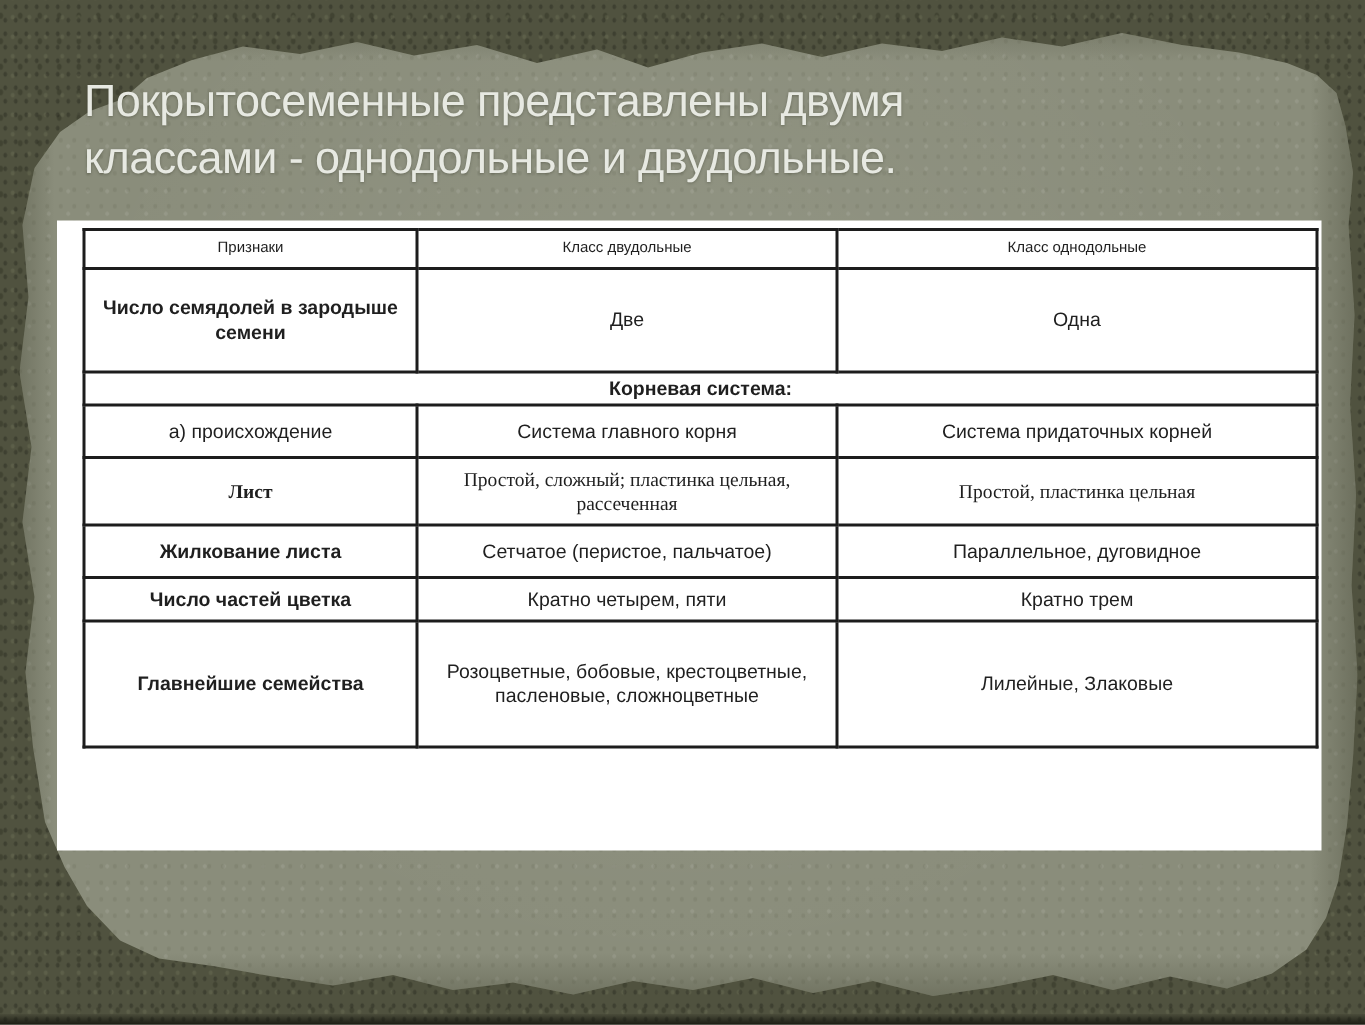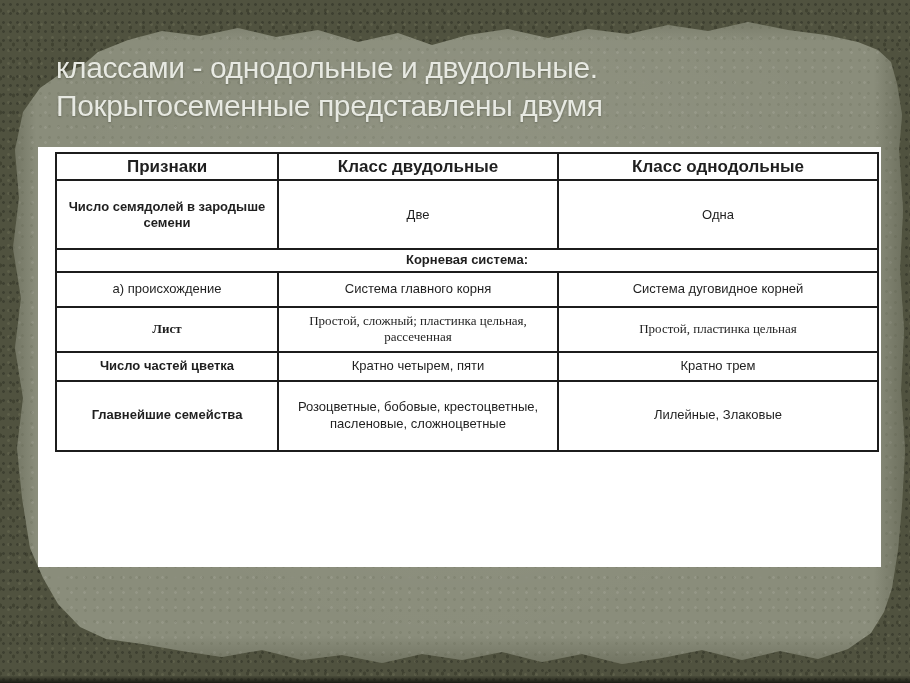--- a/index.html
+++ b/index.html
@@ -68,36 +68,36 @@
   }
   tr.h-row{height:26px;}
   tr.r-seed{height:69px;}
   tr.r-sect{height:18px;}
   tr.r-origin{height:35px;padding-left:34px;}
   tr.r-form{height:35px;}
   tr.r-cambium{height:22px;}
   tr.r-leaf{height:45px;font-family:Liberation Serif, serif;}
   tr.r-vein{height:35px;}
   tr.r-flower{height:29px;}
-  tr.r-family{height:70px;}
-  th.col-h{font-weight:700;font-size:17px;padding:1px 6px;}
+  tr.r-family{height:84px;}
+  th.col-h{font-weight:400;font-size:10px;padding:1px 6px;}
   td.feature{font-weight:700;padding:2px 26px;}
   td.feature.plain{font-weight:400;}
   td.value{padding:2px 24px;}
   td.section-cell{font-weight:700;padding:0 6px;line-height:1.1;}
 </style>
 </head>
 <body>
 
 <div class="stage">
   <div class="paper"></div>
 
   <div class="slide-title">
+    <div>Покрытосеменные представлены двумя</div>
     <div>классами - однодольные и двудольные.</div>
-    <div>Покрытосеменные представлены двумя</div>
   </div>
 
   <div class="panel">
     <table class="cmp">
       <colgroup>
         <col style="width:222px">
         <col style="width:280px">
         <col style="width:320px">
       </colgroup>
       <tbody>
@@ -110,26 +110,31 @@
           <td class="feature">Число семядолей в зародыше семени</td>
           <td class="value">Две</td>
           <td class="value">Одна</td>
         </tr>
         <tr class="r-sect">
           <td class="section-cell" colspan="3">Корневая система:</td>
         </tr>
         <tr class="r-origin">
           <td class="feature plain">а) происхождение</td>
           <td class="value">Система главного корня</td>
-          <td class="value">Система дуговидное корней</td>
+          <td class="value">Система придаточных корней</td>
         </tr>
         <tr class="r-leaf">
           <td class="feature">Лист</td>
           <td class="value">Простой, сложный; пластинка цельная, рассеченная</td>
           <td class="value">Простой, пластинка цельная</td>
+        </tr>
+        <tr class="r-vein">
+          <td class="feature">Жилкование листа</td>
+          <td class="value">Сетчатое (перистое, пальчатое)</td>
+          <td class="value">Параллельное, дуговидное</td>
         </tr>
         <tr class="r-flower">
           <td class="feature">Число частей цветка</td>
           <td class="value">Кратно четырем, пяти</td>
           <td class="value">Кратно трем</td>
         </tr>
         <tr class="r-family">
           <td class="feature">Главнейшие семейства</td>
           <td class="value">Розоцветные, бобовые, крестоцветные, пасленовые, сложноцветные</td>
           <td class="value">Лилейные, Злаковые</td>

